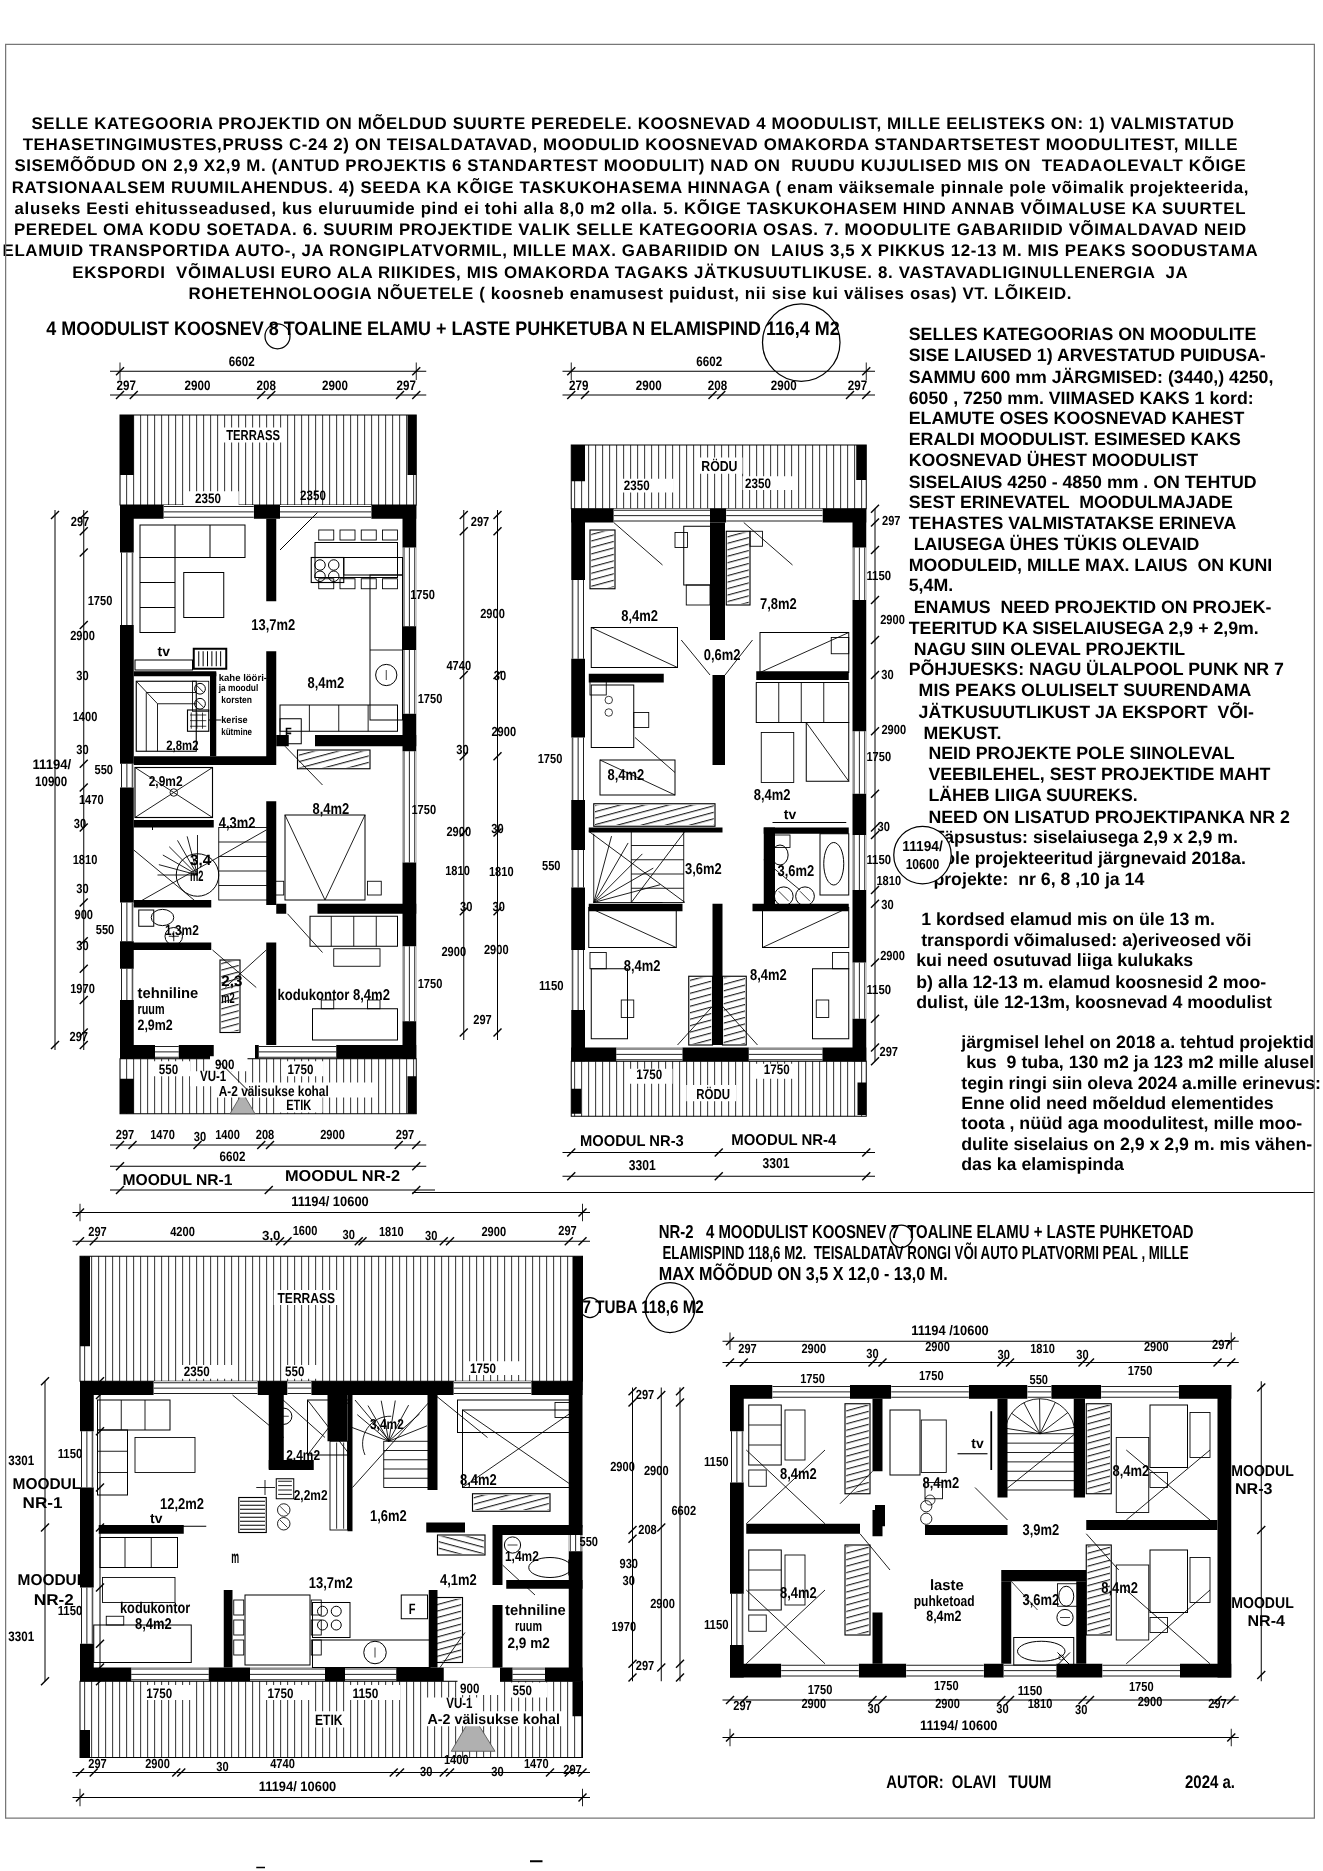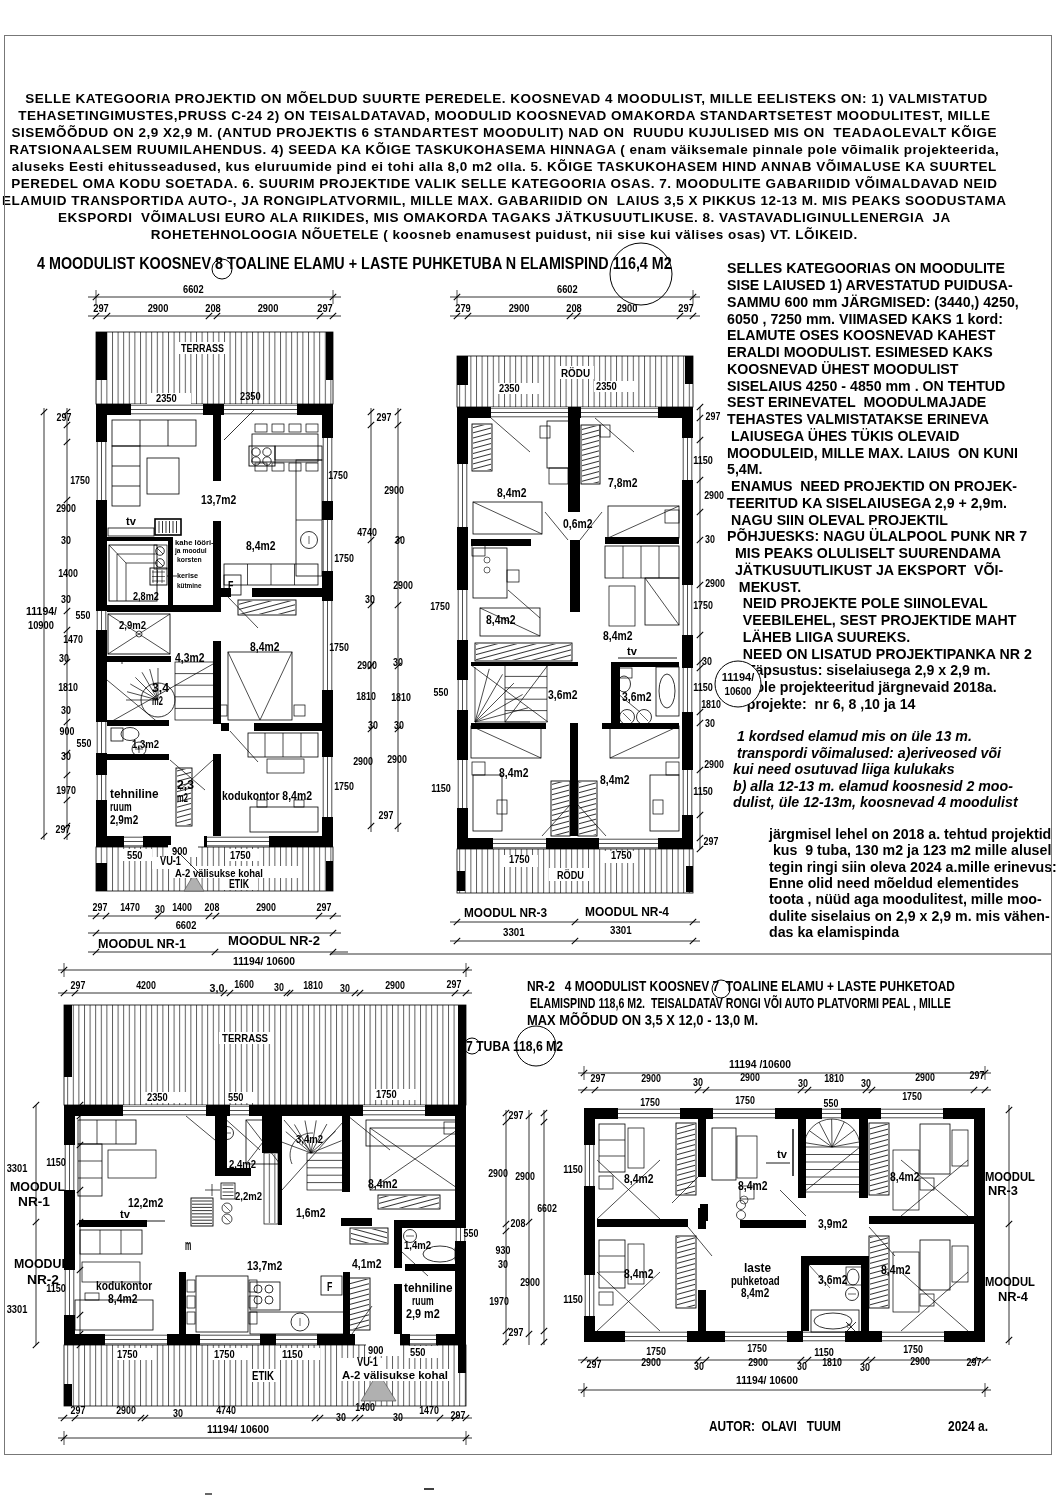--- a/index.html
+++ b/index.html
@@ -34,21 +34,21 @@
   MIS PEAKS OLULISELT SUURENDAMA
   JÄTKUSUUTLIKUST JA EKSPORT  VÕI-
    MEKUST.
     NEID PROJEKTE POLE SIINOLEVAL
     VEEBILEHEL, SEST PROJEKTIDE MAHT
     LÄHEB LIIGA SUUREKS.
     NEED ON LISATUD PROJEKTIPANKA NR 2
      Täpsustus: siselaiusega 2,9 x 2,9 m.
      pole projekteeritud järgnevaid 2018a.
      projekte:  nr 6, 8 ,10 ja 14</div>
-<div class="t" style="left:733px;top:728.1px;font-size:14.2px;line-height:16.5px;font-style:italic;"> 1 kordsed elamud mis on üle 13 m.
+<div class="t" style="left:733px;top:728.1px;font-size:14.2px;line-height:16.5px;"> 1 kordsed elamud mis on üle 13 m.
  transpordi võimalused: a)eriveosed või
 kui need osutuvad liiga kulukaks
 b) alla 12-13 m. elamud koosnesid 2 moo-
 dulist, üle 12-13m, koosnevad 4 moodulist</div>
 <div class="t" style="left:769px;top:825.7px;font-size:14.2px;line-height:16.4px;">järgmisel lehel on 2018 a. tehtud projektid
  kus  9 tuba, 130 m2 ja 123 m2 mille alusel
 tegin ringi siin oleva 2024 a.mille erinevus:
 Enne olid need mõeldud elementides
 toota , nüüd aga moodulitest, mille moo-
 dulite siselaius on 2,9 x 2,9 m. mis vähen-

